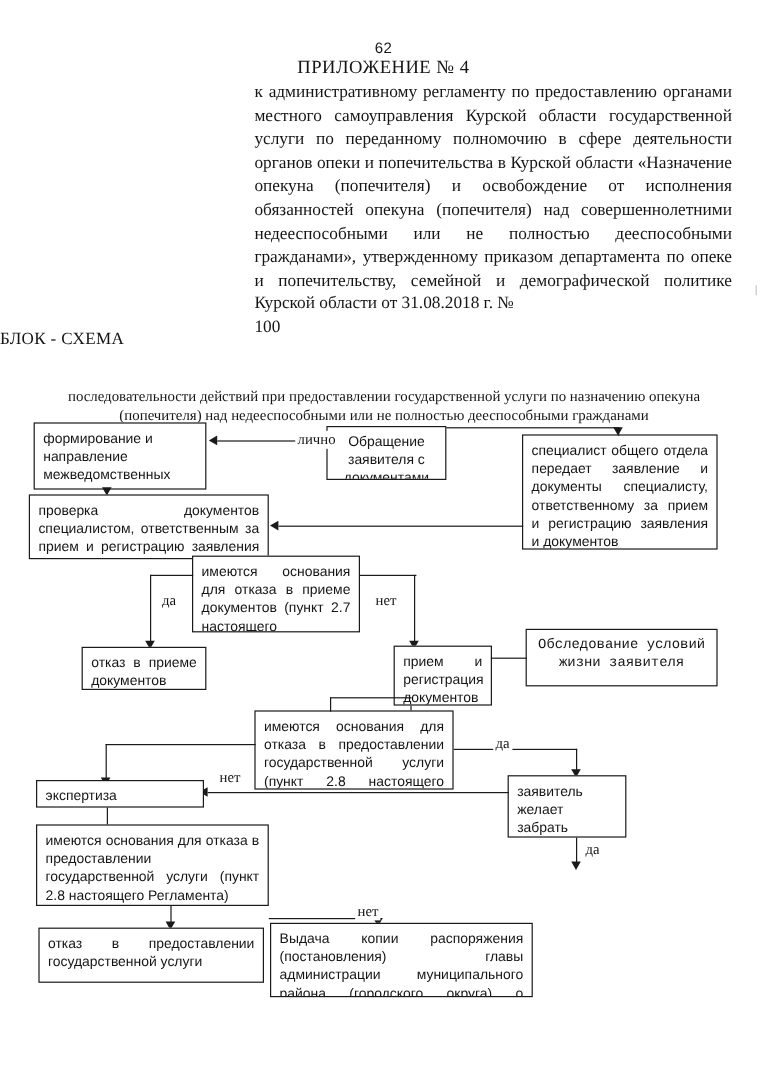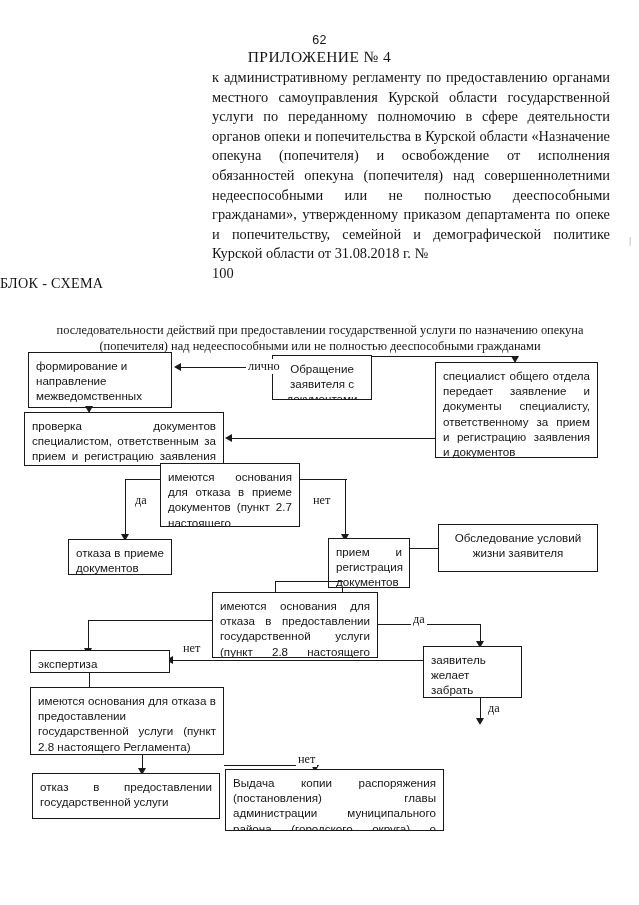--- a/index.html
+++ b/index.html
@@ -158,25 +158,25 @@
   <div class="ln hl" style="left:125px; top:479px; width:36px;"></div>
   <div class="ln vl" style="left:125px; top:479px; height:57px;"></div>
   <div class="arrow down" style="left:121px; top:534px;"></div>
   <div class="lbl" style="left:133px; top:493px;">да</div>
 
   <div class="ln hl" style="left:300px; top:479px; width:47px;"></div>
   <div class="ln vl" style="left:345px; top:479px; height:57px;"></div>
   <div class="arrow down" style="left:341px; top:534px;"></div>
   <div class="lbl" style="left:311px; top:493px;">нет</div>
 
-  <div class="box just" style="left:68px; top:539px; width:104px; height:36px;">отказа в приеме документов</div>
+  <div class="box just" style="left:68px; top:539px; width:104px; height:36px;">отказ в приеме документов</div>
 
   <div class="box just" style="left:328px; top:538px; width:82px; height:50px;">прием и регистрация документов</div>
 
-  <div class="box ctr" style="left:438px; top:524px; width:160px; height:48px;">Обследование условий жизни заявителя</div>
+  <div class="box ctr" style="left:438px; top:524px; width:160px; height:48px;font-family:Liberation Mono, monospace;">Обследование условий жизни заявителя</div>
   <div class="ln hl" style="left:409px; top:548px; width:30px;"></div>
 
   <div class="ln vl" style="left:342px; top:588px; height:5px;"></div>
 
   <div class="box just" style="left:212px; top:592px; width:166px; height:66px;">имеются основания для отказа в предоставлении государственной услуги (пункт 2.8 настоящего Регламента)</div>
   <div class="ln hl" style="left:275px; top:581px; width:68px;"></div>
   <div class="ln vl" style="left:275px; top:581px; height:12px;"></div>
 
   <div class="ln hl" style="left:88px; top:620px; width:125px;"></div>
   <div class="ln vl" style="left:88px; top:620px; height:30px;"></div>

